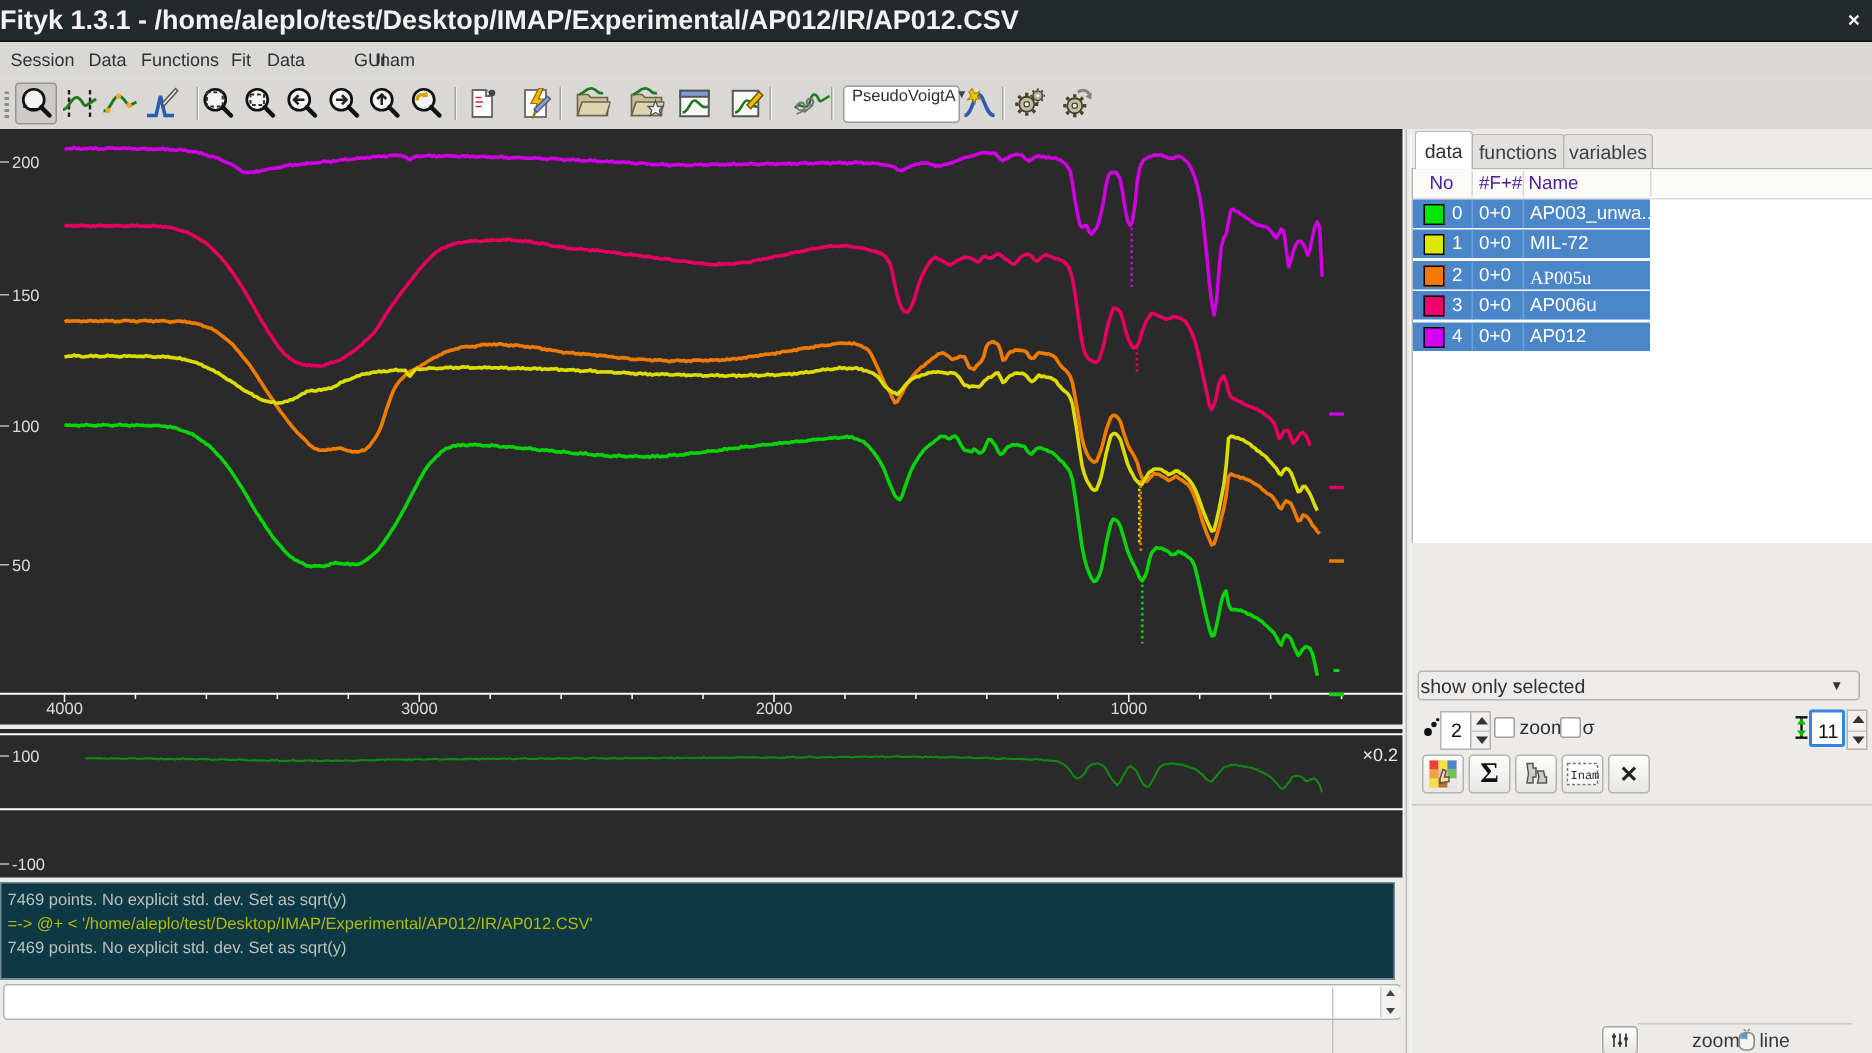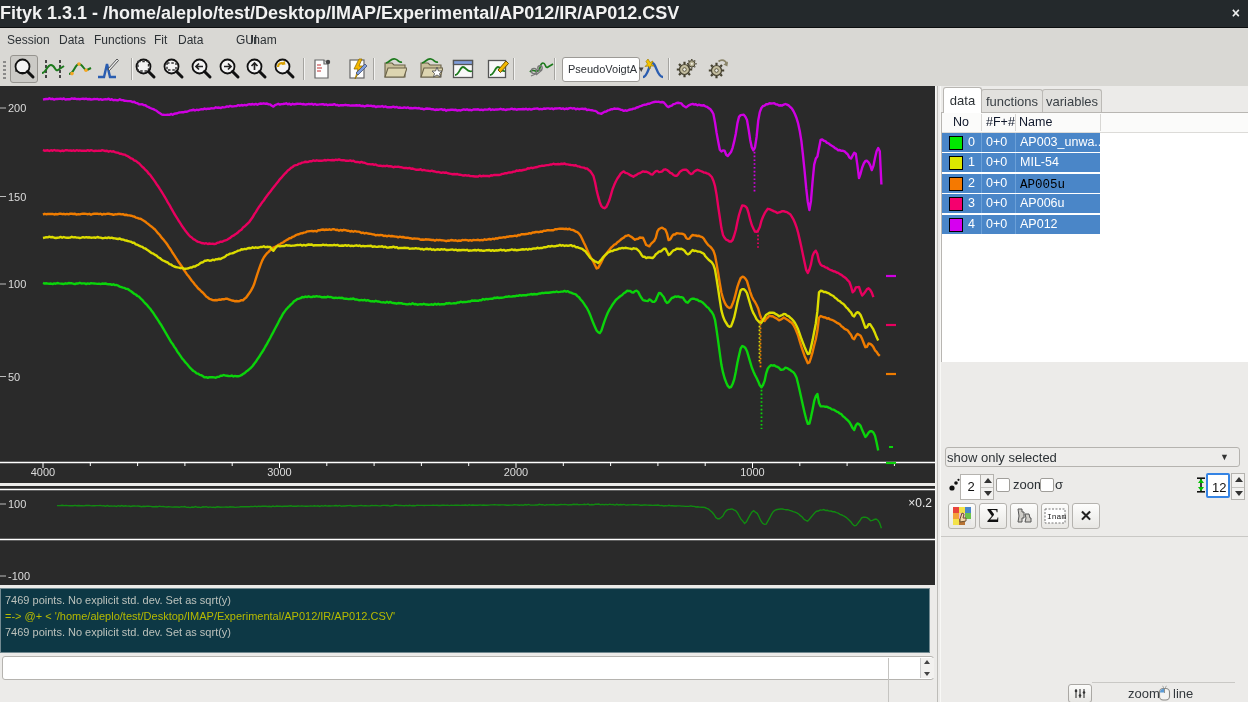--- a/index.html
+++ b/index.html
@@ -150,21 +150,21 @@
         <path d="M2 15 C5 10 8 17 11 13 C13 10 12 6 15 6 C18 6 17 12 20 10 L25 7" fill="none" stroke="#1c7a1c" stroke-width="1.7"></path>
         <circle cx="6" cy="14" r="2.6" fill="none" stroke="#777" stroke-width="1.4"></circle>
         <circle cx="12" cy="11" r="2.2" fill="none" stroke="#777" stroke-width="1.4"></circle>
         <path d="M3 19 L10 16 M8 18 L14 13" stroke="#777" stroke-width="1.2"></path>
       </svg>
     </div>
 <div style="position:absolute;top:5px;left:554px">
       <div style="width:1px;height:22px;background:#a5a4a0;border-right:1px solid #f2f2f0"></div>
     </div>
 <div style="position:absolute;top:3px;left:562px;width:78px;height:26px;display:flex;align-items:center;justify-content:center;">
-      <div style="box-sizing:border-box;width:78px;height:25px;background:#fff;border:1px solid #9c9a96;border-radius:3px;font:11px 'Liberation Sans',sans-serif;color:#2d3136;display:flex;align-items:center;padding-left:5px;white-space:nowrap">PseudoVoigtA<span style="margin-left:auto;margin-right:4px;font-size:8px;color:#444">▼</span></div>
+      <div style="box-sizing:border-box;width:78px;height:25px;background:#fff;border:1px solid #9c9a96;border-radius:3px;font:11px 'Liberation Sans',sans-serif;color:#2d3136;display:flex;align-items:flex-start;padding-left:5px;white-space:nowrap">PseudoVoigtA<span style="margin-left:auto;margin-right:4px;font-size:8px;color:#444">▼</span></div>
     </div>
 <div style="position:absolute;top:3px;left:640px;width:26px;height:26px;display:flex;align-items:center;justify-content:center;">
       <svg width="24" height="24" viewBox="0 0 24 24">
         <path d="M2 20 C7 20 8 6 11.5 6 C15 6 16 20 22 20" fill="none" stroke="#2a5db0" stroke-width="2.4"></path>
         <path d="M7 2 L9 5.5 L12 4 L10.5 7.5 L13 9 L9.5 9 L9 12 L7.5 9 L4 9.5 L6.5 7 L5 4.5 Z" fill="#f5c400" stroke="#a08000" stroke-width="0.7"></path>
       </svg>
     </div>
 <div style="position:absolute;top:5px;left:668px">
       <div style="width:1px;height:22px;background:#a5a4a0;border-right:1px solid #f2f2f0"></div>
     </div>
@@ -254,49 +254,49 @@
 <polyline fill="none" stroke="#118a11" stroke-width="1.4" points="57.0,19.6 58.8,19.6 60.6,19.5 62.4,19.3 64.2,19.6 66.0,19.4 67.8,19.6 69.6,19.7 71.4,19.8 73.2,19.7 75.0,19.4 76.8,19.7 78.6,19.5 80.4,19.8 82.2,19.8 84.0,19.9 85.8,19.5 87.6,19.5 89.4,19.4 91.2,19.9 93.0,19.8 94.8,19.8 96.6,19.6 98.4,19.6 100.2,19.4 102.0,19.9 103.8,19.8 105.6,20.2 107.4,19.6 109.2,20.2 111.0,19.9 112.8,20.1 114.6,19.9 116.4,20.4 118.2,19.7 120.0,20.2 121.8,19.5 123.6,20.2 125.4,19.8 127.2,20.1 129.0,20.0 130.8,20.5 132.6,20.0 134.4,20.0 136.2,20.1 138.0,20.0 139.8,20.3 141.6,20.7 143.4,20.3 145.2,20.5 147.0,20.1 148.8,20.2 150.6,20.4 152.4,20.7 154.2,20.7 156.0,20.5 157.8,20.7 159.6,20.2 161.4,20.6 163.2,20.5 165.0,20.9 166.8,21.0 168.6,20.7 170.4,20.9 172.2,21.1 174.0,20.9 175.8,21.0 177.6,21.0 179.4,21.3 181.2,20.6 183.0,20.9 184.8,20.6 186.6,21.4 188.4,21.2 190.2,21.6 192.0,21.0 193.8,21.2 195.6,20.6 197.4,21.3 199.2,21.2 201.0,21.6 202.8,20.8 204.6,21.0 206.4,20.7 208.2,21.4 210.0,20.9 211.8,21.4 213.6,21.2 215.4,21.5 217.2,20.8 219.0,21.0 220.8,21.3 222.6,21.1 224.4,21.1 226.2,21.0 228.0,21.3 229.8,20.8 231.6,21.0 233.4,21.0 235.2,21.4 237.0,21.1 238.8,21.1 240.6,20.7 242.4,20.7 244.2,20.8 246.0,20.8 247.8,20.8 249.6,20.8 251.4,20.4 253.2,20.6 255.0,20.2 256.8,20.7 258.6,20.2 260.4,20.5 262.2,20.2 264.0,20.3 265.8,20.3 267.6,20.5 269.4,20.3 271.2,20.7 273.0,20.1 274.8,20.6 276.6,20.0 278.4,20.2 280.2,20.1 282.0,20.5 283.8,20.3 285.6,20.1 287.4,20.2 289.2,20.0 291.0,19.8 292.8,20.3 294.6,20.3 296.4,20.3 298.2,20.0 300.0,20.1 301.8,20.0 303.6,20.1 305.4,20.2 307.2,20.3 309.0,20.1 310.8,19.9 312.6,20.1 314.4,19.7 316.2,20.1 318.0,19.8 319.8,20.4 321.6,19.7 323.4,20.1 325.2,19.6 327.0,20.1 328.8,19.7 330.6,20.0 332.4,19.9 334.2,19.8 336.0,19.5 337.8,20.0 339.6,19.4 341.4,20.3 343.2,19.9 345.0,20.0 346.8,19.7 348.6,19.6 350.4,19.4 352.2,20.0 354.0,19.9 355.8,20.0 357.6,19.9 359.4,19.6 361.2,19.4 363.0,19.9 364.8,19.6 366.6,19.8 368.4,19.9 370.2,19.8 372.0,19.4 373.8,19.6 375.6,19.5 377.4,19.6 379.2,19.9 381.0,19.7 382.8,19.4 384.6,19.4 386.4,19.5 388.2,19.4 390.0,20.1 391.8,19.7 393.6,19.5 395.4,19.0 397.2,19.3 399.0,19.5 400.8,19.5 402.6,19.6 404.4,19.8 406.2,19.4 408.0,19.7 409.8,19.3 411.6,19.8 413.4,19.5 415.2,19.8 417.0,19.1 418.8,19.4 420.6,19.4 422.4,19.4 424.2,19.5 426.0,19.4 427.8,19.4 429.6,19.4 431.4,19.4 433.2,19.2 435.0,19.4 436.8,19.3 438.6,19.5 440.4,19.5 442.2,19.2 444.0,19.2 445.8,19.4 447.6,19.1 449.4,19.6 451.2,19.1 453.0,19.4 454.8,19.3 456.6,19.2 458.4,19.2 460.2,19.4 462.0,19.3 463.8,19.3 465.6,19.0 467.4,19.4 469.2,18.8 471.0,19.3 472.8,19.0 474.6,19.2 476.4,19.1 478.2,19.3 480.0,18.9 481.8,19.2 483.6,19.0 485.4,19.2 487.2,19.2 489.0,19.1 490.8,18.9 492.6,18.9 494.4,18.8 496.2,18.9 498.0,19.0 499.8,19.0 501.6,18.9 503.4,18.9 505.2,19.0 507.0,19.2 508.8,19.3 510.6,19.1 512.4,19.1 514.2,18.8 516.0,18.9 517.8,19.0 519.6,19.3 521.4,18.9 523.2,19.3 525.0,18.6 526.8,19.0 528.6,18.4 530.4,19.1 532.2,19.1 534.0,19.1 535.8,18.9 537.6,19.0 539.4,18.3 541.2,18.8 543.0,18.7 544.8,19.3 546.6,18.8 548.4,18.9 550.2,18.7 552.0,18.8 553.8,18.5 555.6,19.0 557.4,19.0 559.2,18.7 561.0,18.5 562.8,18.6 564.6,18.5 566.4,18.6 568.2,19.0 570.0,18.6 571.8,18.7 573.6,18.3 575.4,18.5 577.2,18.3 579.0,18.8 580.8,18.6 582.6,18.6 584.4,18.2 586.2,18.6 588.0,18.1 589.8,18.9 591.6,18.5 593.4,18.8 595.2,18.3 597.0,18.3 598.8,18.0 600.6,18.8 602.4,18.4 604.2,18.7 606.0,18.4 607.8,18.8 609.6,18.2 611.4,18.6 613.2,18.5 615.0,19.1 616.8,18.3 618.6,18.9 620.4,18.5 622.2,18.8 624.0,18.4 625.8,19.1 627.6,19.0 629.4,18.9 631.2,18.9 633.0,18.6 634.8,18.8 636.6,18.8 638.4,18.9 640.2,19.2 642.0,19.2 643.8,19.0 645.6,18.9 647.4,19.1 649.2,19.3 651.0,19.3 652.8,19.4 654.6,19.2 656.4,19.3 658.2,19.0 660.0,19.6 661.8,19.4 663.6,20.0 665.4,19.8 667.2,19.9 669.0,19.3 670.8,19.8 672.6,19.8 674.4,20.0 676.2,20.0 678.0,19.9 679.8,19.9 681.6,20.1 683.4,20.1 685.2,20.4 687.0,20.4 688.8,20.4 690.6,19.9 692.4,20.3 694.2,20.4 696.0,21.0 697.8,20.7 699.6,21.1 701.4,21.2 703.2,21.3 705.0,21.5 706.8,22.4 708.6,23.2 710.4,24.7 712.2,26.3 714.0,28.5 715.8,31.4 717.6,32.8 719.4,32.7 721.2,31.5 723.0,29.9 724.8,26.3 726.6,24.4 728.4,23.4 730.2,23.3 732.0,22.9 733.8,23.9 735.6,24.6 737.4,26.7 739.2,30.0 741.0,33.1 742.8,35.1 744.6,37.4 746.4,35.8 748.2,32.4 750.0,29.1 751.8,26.1 753.6,24.7 755.4,26.1 757.2,27.3 759.0,30.8 760.8,34.7 762.6,37.3 764.4,38.4 766.2,38.2 768.0,34.9 769.8,31.7 771.6,28.1 773.4,25.4 775.2,24.2 777.0,23.5 778.8,23.2 780.6,23.0 782.4,23.0 784.2,23.4 786.0,23.7 787.8,23.6 789.6,24.4 791.4,24.9 793.2,25.7 795.0,26.2 796.8,26.8 798.6,28.0 800.4,29.6 802.2,31.0 804.0,33.3 805.8,34.4 807.6,35.2 809.4,33.2 811.2,31.0 813.0,28.9 814.8,26.8 816.6,25.2 818.4,25.0 820.2,24.0 822.0,24.1 823.8,23.6 825.6,24.5 827.4,24.3 829.2,25.1 831.0,25.0 832.8,25.7 834.6,25.8 836.4,26.7 838.2,27.2 840.0,28.4 841.8,29.0 843.6,30.0 845.4,30.9 847.2,32.2 849.0,33.9 850.8,35.8 852.6,38.2 854.4,39.8 856.2,39.4 858.0,37.1 859.8,34.8 861.6,31.9 863.4,31.3 865.2,31.1 867.0,31.6 868.8,32.9 870.6,34.7 872.4,34.4 874.2,33.5 876.0,33.0 877.8,34.2 879.6,36.9 881.4,42.2"></polyline>
 </svg>
 <div style="position:absolute;left:935px;top:86px;width:1px;height:499px;background:#f4f4f2"></div>
 <div style="position:absolute;left:936px;top:86px;width:312px;height:616px;background:#ecebe9">
 <div style="position:absolute;left:1px;top:0;width:1px;height:616px;background:#bdbcb8"></div>
 <div style="position:absolute;left:4px;top:0;width:1px;height:616px;background:#f8f8f6"></div>
 <div style="position:absolute;left:7px;top:1px;width:37px;height:25px;background:#fff;border:1px solid #b8b6b2;border-bottom:none;border-radius:3px 3px 0 0;font-family:'Liberation Sans',sans-serif;font-size:13px;color:#2c3135;text-align:center;line-height:25px;z-index:2">data</div>
 <div style="position:absolute;left:45px;top:3px;width:60px;height:23px;background:#e2e1de;border:1px solid #bcbab6;border-bottom:none;border-radius:3px 3px 0 0;font-family:'Liberation Sans',sans-serif;font-size:13px;color:#3a4045;text-align:center;line-height:23px">functions</div>
 <div style="position:absolute;left:106px;top:3px;width:58px;height:23px;background:#e2e1de;border:1px solid #bcbab6;border-bottom:none;border-radius:3px 3px 0 0;font-family:'Liberation Sans',sans-serif;font-size:13px;color:#3a4045;text-align:center;line-height:23px">variables</div>
 <div style="position:absolute;left:5px;top:26px;width:307px;height:249px;background:#fff;border-top:1px solid #b8b6b2;border-left:1px solid #b8b6b2">
-<div style="position:absolute;left:0;top:0;width:307px;height:19px;background:#fbfbfa;border-bottom:1px solid #dcdbd8;font-family:'Liberation Sans',sans-serif;font-size:12.5px;color:#0f172a">
+<div style="position:absolute;left:0;top:0;width:307px;height:19px;background:#fbfbfa;border-bottom:1px solid #dcdbd8;font-family:'Liberation Sans',sans-serif;font-size:12.5px;color:#4c1d95">
         <span style="position:absolute;left:11px;top:2px">No</span>
         <span style="position:absolute;left:44px;top:2px">#F+#</span>
         <span style="position:absolute;left:77px;top:2px">Name</span>
       </div>
 <div style="position:absolute;left:39px;top:1px;width:1px;height:17px;background:#d8d7d4"></div>
 <div style="position:absolute;left:73px;top:1px;width:1px;height:17px;background:#d8d7d4"></div>
 <div style="position:absolute;left:158px;top:1px;width:1px;height:17px;background:#d8d7d4"></div>
 <div style="position:absolute;left:0;top:20px;width:158px;height:19px;background:#4a86c8;overflow:hidden">
 <div style="position:absolute;left:7px;top:3px;width:12px;height:12px;background:#00e800;border:1px solid #000"></div>
 <span style="position:absolute;left:26px;top:2px;font-family:'Liberation Sans',sans-serif;font-size:12.5px;color:#fff">0</span>
 <span style="position:absolute;left:44px;top:2px;font-family:'Liberation Sans',sans-serif;font-size:12.5px;color:#fff">0+0</span>
 <span style="position:absolute;left:78px;top:2px;font-family:'Liberation Sans',sans-serif;font-size:12.5px;color:#fff;white-space:nowrap">AP003_unwa...</span>
 <div style="position:absolute;left:39px;top:0;width:1px;height:19px;background:#6ba0d8"></div>
 <div style="position:absolute;left:73px;top:0;width:1px;height:19px;background:#6ba0d8"></div>
 </div>
 <div style="position:absolute;left:0;top:40px;width:158px;height:19px;background:#4a86c8;overflow:hidden">
 <div style="position:absolute;left:7px;top:3px;width:12px;height:12px;background:#dce800;border:1px solid #000"></div>
 <span style="position:absolute;left:26px;top:2px;font-family:'Liberation Sans',sans-serif;font-size:12.5px;color:#fff">1</span>
 <span style="position:absolute;left:44px;top:2px;font-family:'Liberation Sans',sans-serif;font-size:12.5px;color:#fff">0+0</span>
-<span style="position:absolute;left:78px;top:2px;font-family:'Liberation Sans',sans-serif;font-size:12.5px;color:#fff;white-space:nowrap">MIL-54</span>
+<span style="position:absolute;left:78px;top:2px;font-family:'Liberation Sans',sans-serif;font-size:12.5px;color:#fff;white-space:nowrap">MIL-72</span>
 <div style="position:absolute;left:39px;top:0;width:1px;height:19px;background:#6ba0d8"></div>
 <div style="position:absolute;left:73px;top:0;width:1px;height:19px;background:#6ba0d8"></div>
 </div>
 <div style="position:absolute;left:0;top:61px;width:158px;height:19px;background:#4a86c8;overflow:hidden">
 <div style="position:absolute;left:7px;top:3px;width:12px;height:12px;background:#f57900;border:1px solid #000"></div>
 <span style="position:absolute;left:26px;top:2px;font-family:'Liberation Sans',sans-serif;font-size:12.5px;color:#fff">2</span>
 <span style="position:absolute;left:44px;top:2px;font-family:'Liberation Sans',sans-serif;font-size:12.5px;color:#fff">0+0</span>
-<span style="position:absolute;left:78px;top:4px;font-family:Liberation Mono, monospace;font-size:12.5px;color:#000000;white-space:nowrap">AP005u</span>
+<span style="position:absolute;left:78px;top:4px;font-family:Liberation Serif, serif;font-size:12.5px;color:#ffffff;white-space:nowrap">AP005u</span>
 <div style="position:absolute;left:39px;top:0;width:1px;height:19px;background:#6ba0d8"></div>
 <div style="position:absolute;left:73px;top:0;width:1px;height:19px;background:#6ba0d8"></div>
 </div>
 <div style="position:absolute;left:0;top:81px;width:158px;height:19px;background:#4a86c8;overflow:hidden">
 <div style="position:absolute;left:7px;top:3px;width:12px;height:12px;background:#f5006e;border:1px solid #000"></div>
 <span style="position:absolute;left:26px;top:2px;font-family:'Liberation Sans',sans-serif;font-size:12.5px;color:#fff">3</span>
 <span style="position:absolute;left:44px;top:2px;font-family:'Liberation Sans',sans-serif;font-size:12.5px;color:#fff">0+0</span>
 <span style="position:absolute;left:78px;top:2px;font-family:'Liberation Sans',sans-serif;font-size:12.5px;color:#fff;white-space:nowrap">AP006u</span>
 <div style="position:absolute;left:39px;top:0;width:1px;height:19px;background:#6ba0d8"></div>
 <div style="position:absolute;left:73px;top:0;width:1px;height:19px;background:#6ba0d8"></div>
@@ -326,21 +326,21 @@
     <span style="position:absolute;left:77px;top:391px;font-family:'Liberation Sans',sans-serif;font-size:13px;color:#2c3135">zoom</span>
 <div style="position:absolute;left:104px;top:392px;width:12px;height:12px;background:#fff;border:1px solid #a09e9a;border-radius:2px"></div>
     <span style="position:absolute;left:119px;top:391px;font-family:'Liberation Sans',sans-serif;font-size:13px;color:#2c3135">σ</span>
 <svg width="10" height="18" viewBox="0 0 10 18" style="position:absolute;left:260px;top:390px">
       <line x1="5" y1="2" x2="5" y2="16" stroke="#111" stroke-width="1.6"></line>
       <line x1="1" y1="2.2" x2="9" y2="2.2" stroke="#111" stroke-width="1.6"></line>
       <line x1="1" y1="15.8" x2="9" y2="15.8" stroke="#111" stroke-width="1.6"></line>
       <path d="M5 3 L8 7 L2 7 Z" fill="#00c000"></path>
       <path d="M5 15 L8 11 L2 11 Z" fill="#00c000"></path>
     </svg>
-<div style="position:absolute;left:270px;top:387px;width:24px;height:25px;background:#fff;border:2px solid #3584e4;border-radius:2px;font-family:'Liberation Sans',sans-serif;font-size:13px;color:#111;line-height:25px;text-align:left;padding-left:4px;box-sizing:border-box">12</div>
+<div style="position:absolute;left:270px;top:387px;width:24px;height:25px;background:#fff;border:2px solid #3584e4;border-radius:2px;font-family:'Liberation Sans',sans-serif;font-size:13px;color:#111;line-height:25px;text-align:left;padding-left:4px;box-sizing:border-box">11</div>
 <div style="position:absolute;left:295px;top:387px;width:14px;height:27px;background:#f2f1ef;border:1px solid #b5b3af;box-sizing:border-box">
       <div style="position:absolute;top:3px;left:3px;width:0;height:0;border-left:4px solid transparent;border-right:4px solid transparent;border-bottom:5px solid #333"></div>
       <div style="position:absolute;bottom:3px;left:3px;width:0;height:0;border-left:4px solid transparent;border-right:4px solid transparent;border-top:5px solid #333"></div>
       <div style="position:absolute;top:50%;left:0;width:100%;height:1px;background:#c5c4c1"></div>
     </div>
 <div style="position:absolute;top:417px;height:26px;background:linear-gradient(#fdfdfc,#e8e7e4);border:1px solid #b5b3af;border-radius:3px;display:flex;align-items:center;justify-content:center;box-sizing:border-box;left:12px;width:28px">
       <svg width="20" height="20" viewBox="0 0 20 20">
         <rect x="1" y="1" width="18" height="18" fill="#f3b6ce"></rect>
         <rect x="1" y="1" width="6" height="6" fill="#e8443c"></rect>
         <rect x="7" y="1" width="6" height="6" fill="#f3e24a"></rect>

